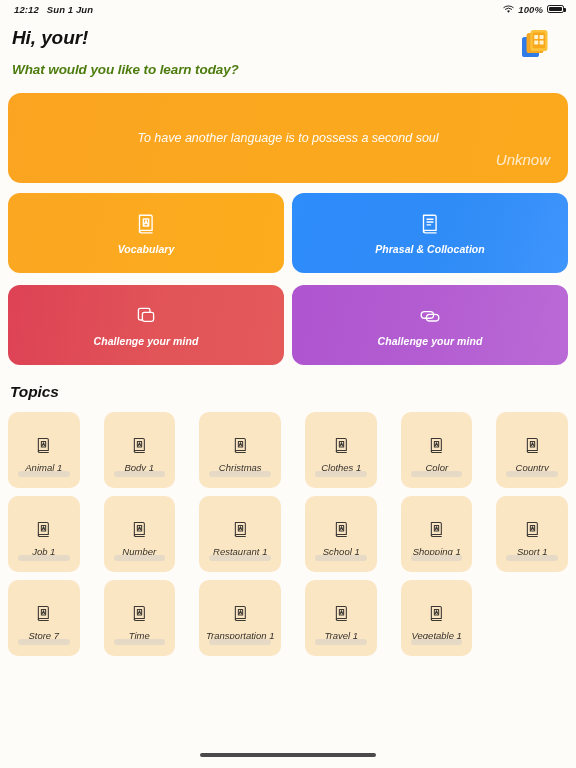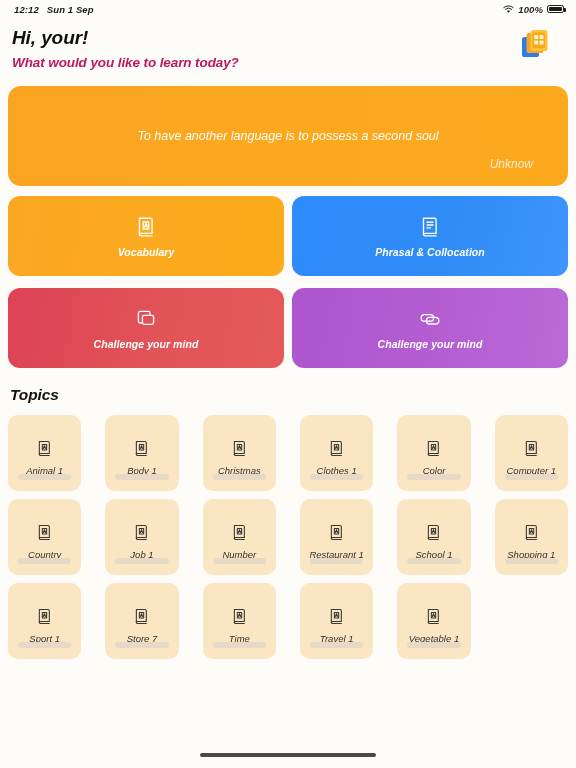--- a/index.html
+++ b/index.html
@@ -33,32 +33,32 @@
   }
   .battery i { position:absolute; left:1px; top:1px; bottom:1px; width:13px; background:#1a1a1a; border-radius:1px; display:block; }
 
   
   .header {
     padding:6px 12px 0 12px;
     display:flex; align-items:flex-start; justify-content:space-between;
   }
   .greet-block { padding-top:2px; }
   .greet-title { font-size:19px; font-weight:bold; color:#111; letter-spacing:-.1px; line-height:24px; }
-  .greet-sub { font-size:13.5px; font-weight:bold; color:#be185d; letter-spacing:-.1px; margin-top:4px; line-height:18px; }
+  .greet-sub { font-size:13.5px; font-weight:bold; color:#4d7c0f; letter-spacing:-.1px; margin-top:11px; line-height:18px; }
   .app-badge { width:30px; height:32px; margin-top:4px; margin-right:14px; position:relative; }
 
   
   .quote-card {
-    margin:14px 8px 0 8px; height:100px; border-radius:13px;
+    margin:14px 8px 0 8px; height:90px; border-radius:13px;
     background:linear-gradient(100deg,#FBA421 0%, #FBA81F 45%, #FCA91E 100%);
     display:flex; flex-direction:column; justify-content:center;
     padding:0 18px 0 18px; position:relative;
   }
   .quote-text { color:#FFFFFF; font-size:12.5px; text-align:center; line-height:17px; opacity:.97; }
-  .quote-author { position:absolute; right:35px; bottom:15px; color:#FFF4E2; font-size:12px; opacity:.9; }
+  .quote-author { position:absolute; right:18px; bottom:15px; color:#FFF4E2; font-size:15px; opacity:.9; }
 
   
   .cat-grid { margin:10px 8px 0 8px; display:flex; flex-direction:column; gap:12px; }
   .cat-row { display:flex; gap:8px; }
   .cat-card {
     flex:1 1 0; height:80px; border-radius:12px;
     display:flex; flex-direction:column; align-items:center; justify-content:center;
     gap:7px; position:relative;
   }
   .cat-card .c-ic { width:24px; height:24px; display:block; }
@@ -89,21 +89,21 @@
   .home-bar { width:176px; height:4px; border-radius:3px; background:#4a4a4a; }
 </style>
 </head>
 <body>
 
 <div class="screen">
 
   <div class="statusbar">
     <div class="sb-left">
       <span>12:12</span>
-      <span>Sun 1 Sep</span>
+      <span>Sun 1 Jun</span>
     </div>
     <div class="sb-right">
       <span>
         <svg class="wifi-ic" viewBox="0 0 16 12">
             <path d="M8 10.6l2.1-2.5a3.3 3.3 0 0 0-4.2 0L8 10.6z" fill="#1a1a1a"></path>
             <path d="M3.4 5.6a7.2 7.2 0 0 1 9.2 0" stroke="#1a1a1a" stroke-width="1.4" fill="none" stroke-linecap="round"></path>
             <path d="M1.2 3.1a10.6 10.6 0 0 1 13.6 0" stroke="#1a1a1a" stroke-width="1.4" fill="none" stroke-linecap="round"></path>
           </svg>
       </span>
       <span>100%</span>
@@ -263,34 +263,20 @@
       </div>
       <div class="topic-card">
         <span>
           <svg class="topic-ic" viewBox="0 0 24 24" fill="none" stroke="#3b3733" stroke-width="1.35" stroke-linecap="round" stroke-linejoin="round">
             <path d="M5.5 3.2h11a1.6 1.6 0 0 1 1.6 1.6v13.6H7.1a1.6 1.6 0 0 0-1.6 1.6V3.2z"></path>
             <path d="M5.5 19.1a1.7 1.7 0 0 0 1.7 1.7h10.9"></path>
             <path d="M9.3 7h5.4v7H9.3z"></path>
             <path d="M10.6 12l1.4-3.6L13.4 12M11 11h2"></path>
           </svg>
         </span>
-        <span class="topic-label">Computer 1</span>
-        <span class="topic-bar">
-          <span style="width:0%"></span>
-        </span>
-      </div>
-      <div class="topic-card">
-        <span>
-          <svg class="topic-ic" viewBox="0 0 24 24" fill="none" stroke="#3b3733" stroke-width="1.35" stroke-linecap="round" stroke-linejoin="round">
-            <path d="M5.5 3.2h11a1.6 1.6 0 0 1 1.6 1.6v13.6H7.1a1.6 1.6 0 0 0-1.6 1.6V3.2z"></path>
-            <path d="M5.5 19.1a1.7 1.7 0 0 0 1.7 1.7h10.9"></path>
-            <path d="M9.3 7h5.4v7H9.3z"></path>
-            <path d="M10.6 12l1.4-3.6L13.4 12M11 11h2"></path>
-          </svg>
-        </span>
         <span class="topic-label">Country</span>
         <span class="topic-bar">
           <span style="width:0%"></span>
         </span>
       </div>
       <div class="topic-card">
         <span>
           <svg class="topic-ic" viewBox="0 0 24 24" fill="none" stroke="#3b3733" stroke-width="1.35" stroke-linecap="round" stroke-linejoin="round">
             <path d="M5.5 3.2h11a1.6 1.6 0 0 1 1.6 1.6v13.6H7.1a1.6 1.6 0 0 0-1.6 1.6V3.2z"></path>
             <path d="M5.5 19.1a1.7 1.7 0 0 0 1.7 1.7h10.9"></path>
@@ -390,20 +376,34 @@
       <div class="topic-card">
         <span>
           <svg class="topic-ic" viewBox="0 0 24 24" fill="none" stroke="#3b3733" stroke-width="1.35" stroke-linecap="round" stroke-linejoin="round">
             <path d="M5.5 3.2h11a1.6 1.6 0 0 1 1.6 1.6v13.6H7.1a1.6 1.6 0 0 0-1.6 1.6V3.2z"></path>
             <path d="M5.5 19.1a1.7 1.7 0 0 0 1.7 1.7h10.9"></path>
             <path d="M9.3 7h5.4v7H9.3z"></path>
             <path d="M10.6 12l1.4-3.6L13.4 12M11 11h2"></path>
           </svg>
         </span>
         <span class="topic-label">Time</span>
+        <span class="topic-bar">
+          <span style="width:0%"></span>
+        </span>
+      </div>
+      <div class="topic-card">
+        <span>
+          <svg class="topic-ic" viewBox="0 0 24 24" fill="none" stroke="#3b3733" stroke-width="1.35" stroke-linecap="round" stroke-linejoin="round">
+            <path d="M5.5 3.2h11a1.6 1.6 0 0 1 1.6 1.6v13.6H7.1a1.6 1.6 0 0 0-1.6 1.6V3.2z"></path>
+            <path d="M5.5 19.1a1.7 1.7 0 0 0 1.7 1.7h10.9"></path>
+            <path d="M9.3 7h5.4v7H9.3z"></path>
+            <path d="M10.6 12l1.4-3.6L13.4 12M11 11h2"></path>
+          </svg>
+        </span>
+        <span class="topic-label">Transportation 1</span>
         <span class="topic-bar">
           <span style="width:0%"></span>
         </span>
       </div>
       <div class="topic-card">
         <span>
           <svg class="topic-ic" viewBox="0 0 24 24" fill="none" stroke="#3b3733" stroke-width="1.35" stroke-linecap="round" stroke-linejoin="round">
             <path d="M5.5 3.2h11a1.6 1.6 0 0 1 1.6 1.6v13.6H7.1a1.6 1.6 0 0 0-1.6 1.6V3.2z"></path>
             <path d="M5.5 19.1a1.7 1.7 0 0 0 1.7 1.7h10.9"></path>
             <path d="M9.3 7h5.4v7H9.3z"></path>

